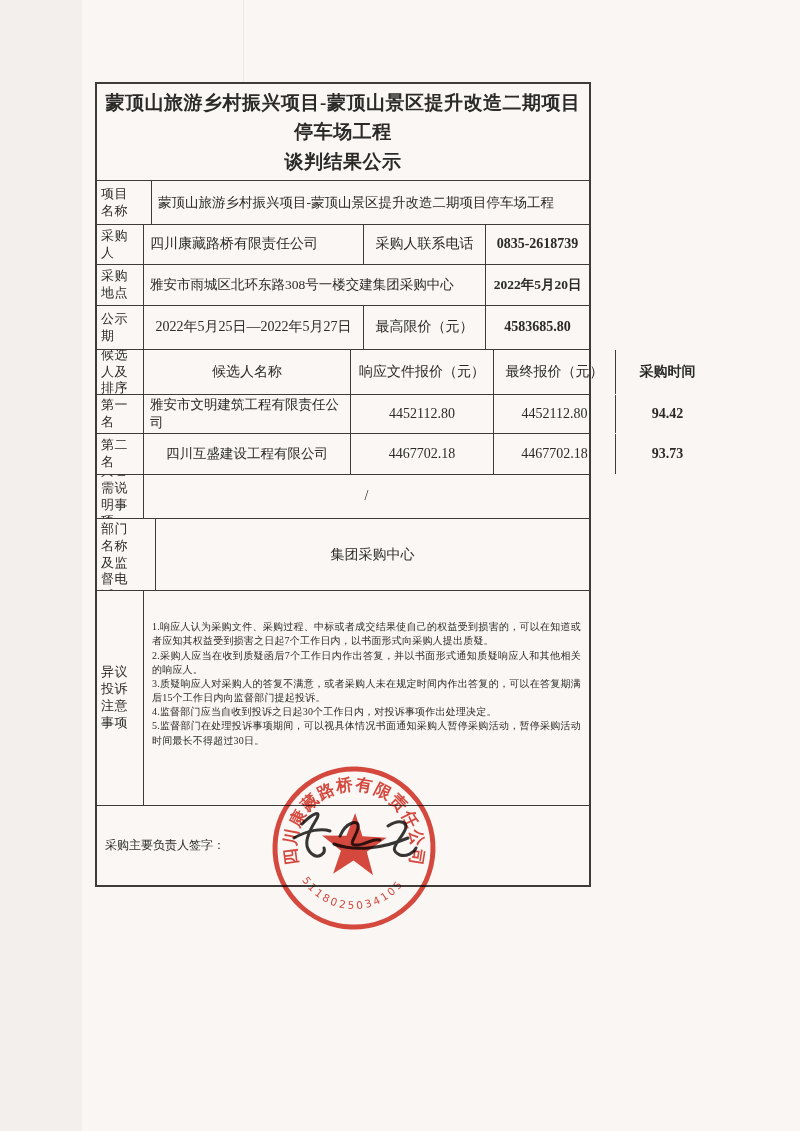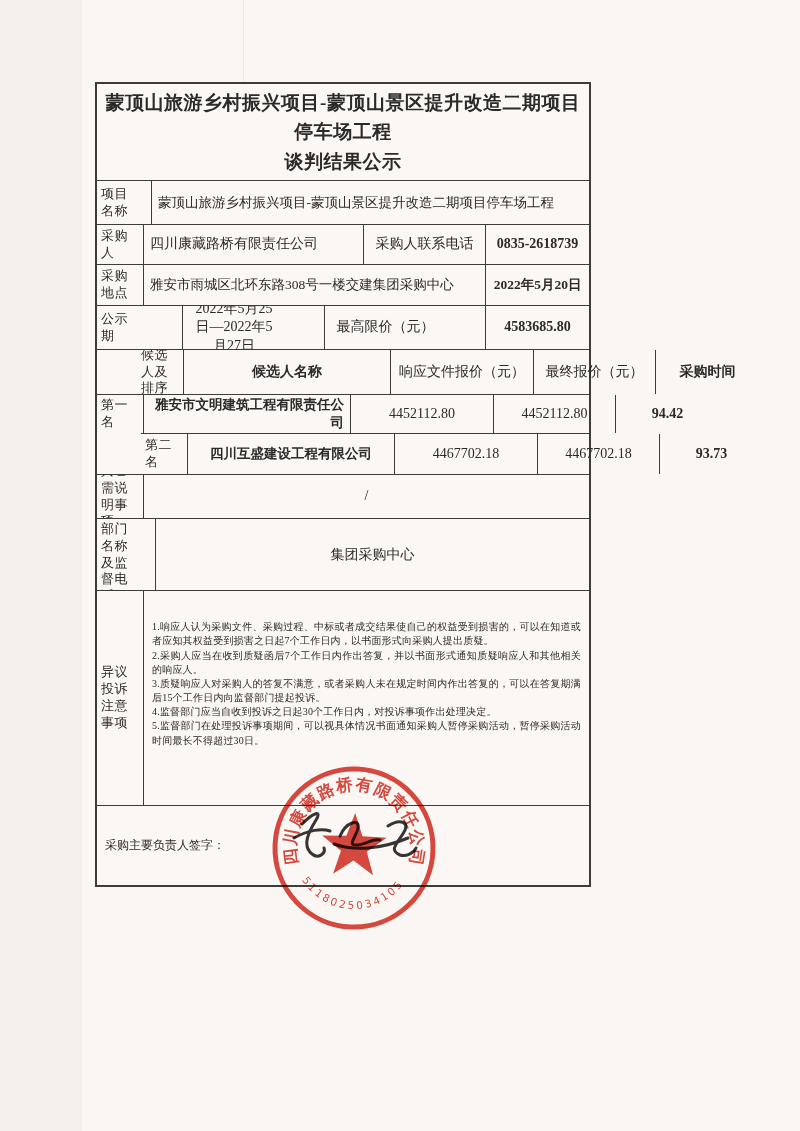--- a/index.html
+++ b/index.html
@@ -39,32 +39,32 @@
     overflow:hidden;
   }
   .cell:first-child{border-left:none;}
   .lbl{
     width:46px;flex:0 0 46px;padding:2px 3px 2px 4px;
     font-size:13px;line-height:1.3;letter-spacing:0.5px;
   }
   .v-flex{flex:1;}
   .w-mid{width:122px;flex:0 0 122px;justify-content:center;}
   .w-right{flex:0 0 104px;width:104px;justify-content:center;text-align:left;font-weight:bold;}
-  .w-name{width:207px;flex:0 0 207px;justify-content:center;text-align:right;font-weight:bold;}
+  .w-name{width:207px;flex:0 0 207px;justify-content:center;text-align:left;}
   .w-doc{width:143px;flex:0 0 143px;justify-content:center;text-align:center;}
   .center{justify-content:center;text-align:center;}
   .title-block{
     height:96px;display:flex;flex-direction:column;
     align-items:center;justify-content:center;
     font-weight:bold;font-size:19px;letter-spacing:0.5px;
     line-height:1.55;text-align:center;
   }
   .h-r1{height:44px;gap:8px;} .h-r2{height:40px;} .h-r3{height:41px;}
-  .h-r4{height:44px;gap:39px;} .h-r5{height:45px;padding-left:40px;} .h-r6{height:39px;}
-  .h-r7{height:41px;margin-left:44px;} .h-r8{height:44px;}
+  .h-r4{height:44px;} .h-r5{height:45px;} .h-r6{height:39px;}
+  .h-r7{height:41px;} .h-r8{height:44px;}
   .h-r9{height:72px;}
   .h-r10{height:215px;}
   .h-r11{height:80px;}
   .sub-stack{flex:1;display:flex;flex-direction:column;border-left:1.6px solid #3e3c39;margin-left:12px;}
   .sub-row{flex:1;display:flex;align-items:center;justify-content:center;
     font-size:14px;box-sizing:border-box;}
   .sub-row + .sub-row{border-top:1.6px solid #3e3c39;}
   .notice-cell{
     flex:1;border-left:1.6px solid #3e3c39;box-sizing:border-box;
     display:flex;flex-direction:column;justify-content:center;

